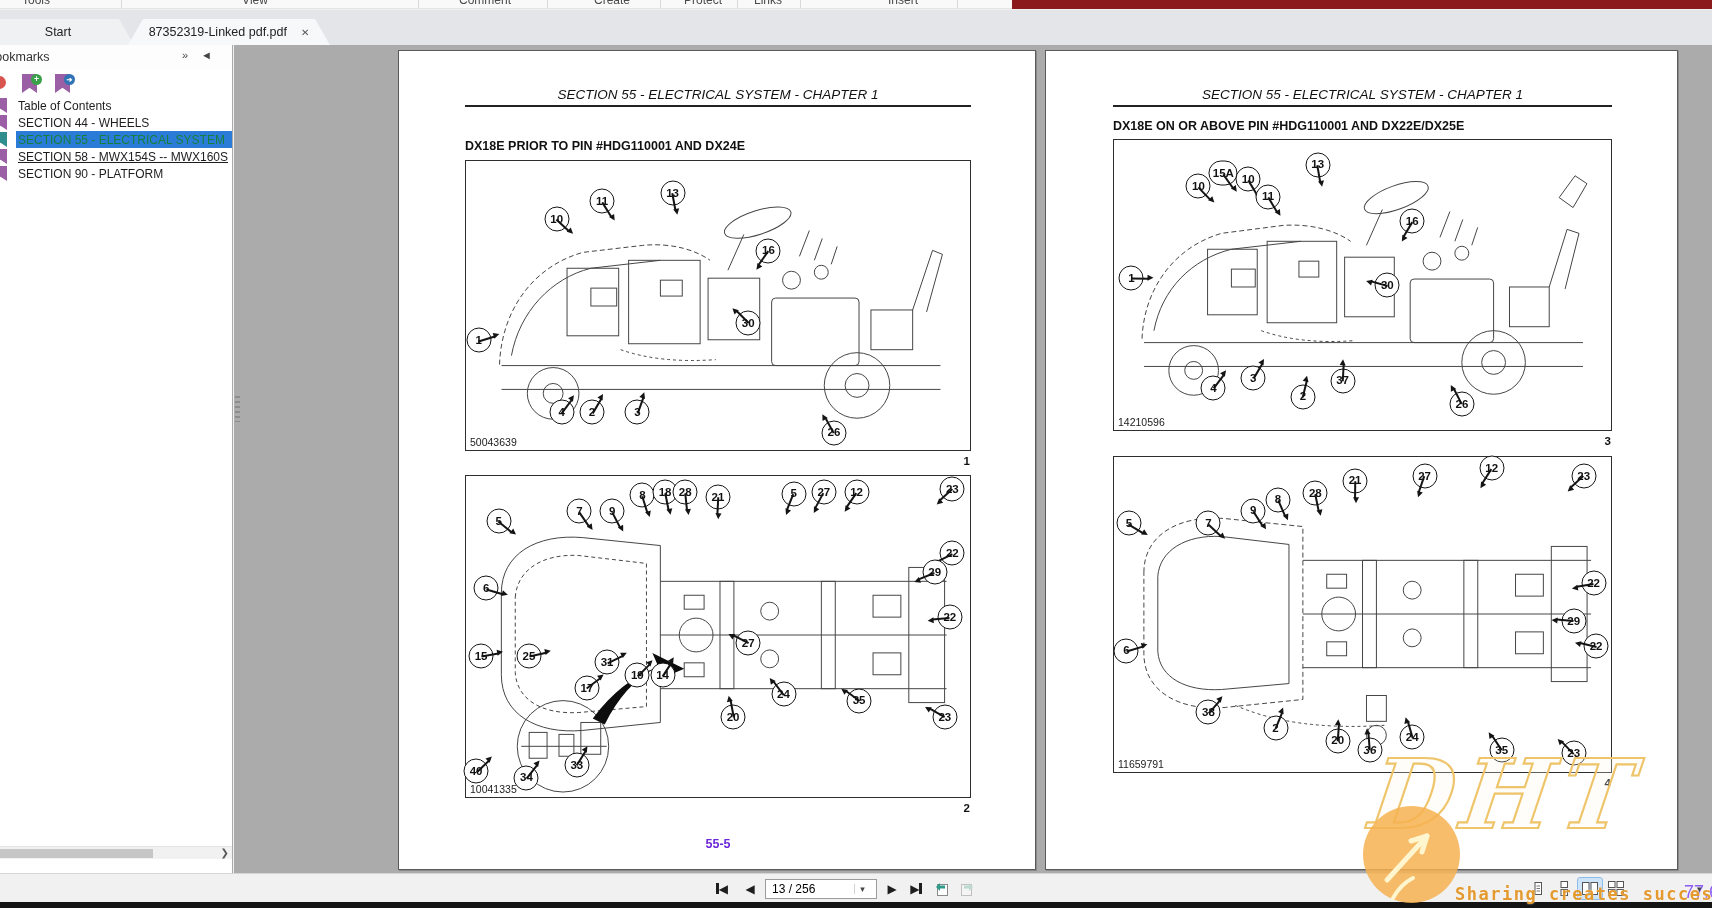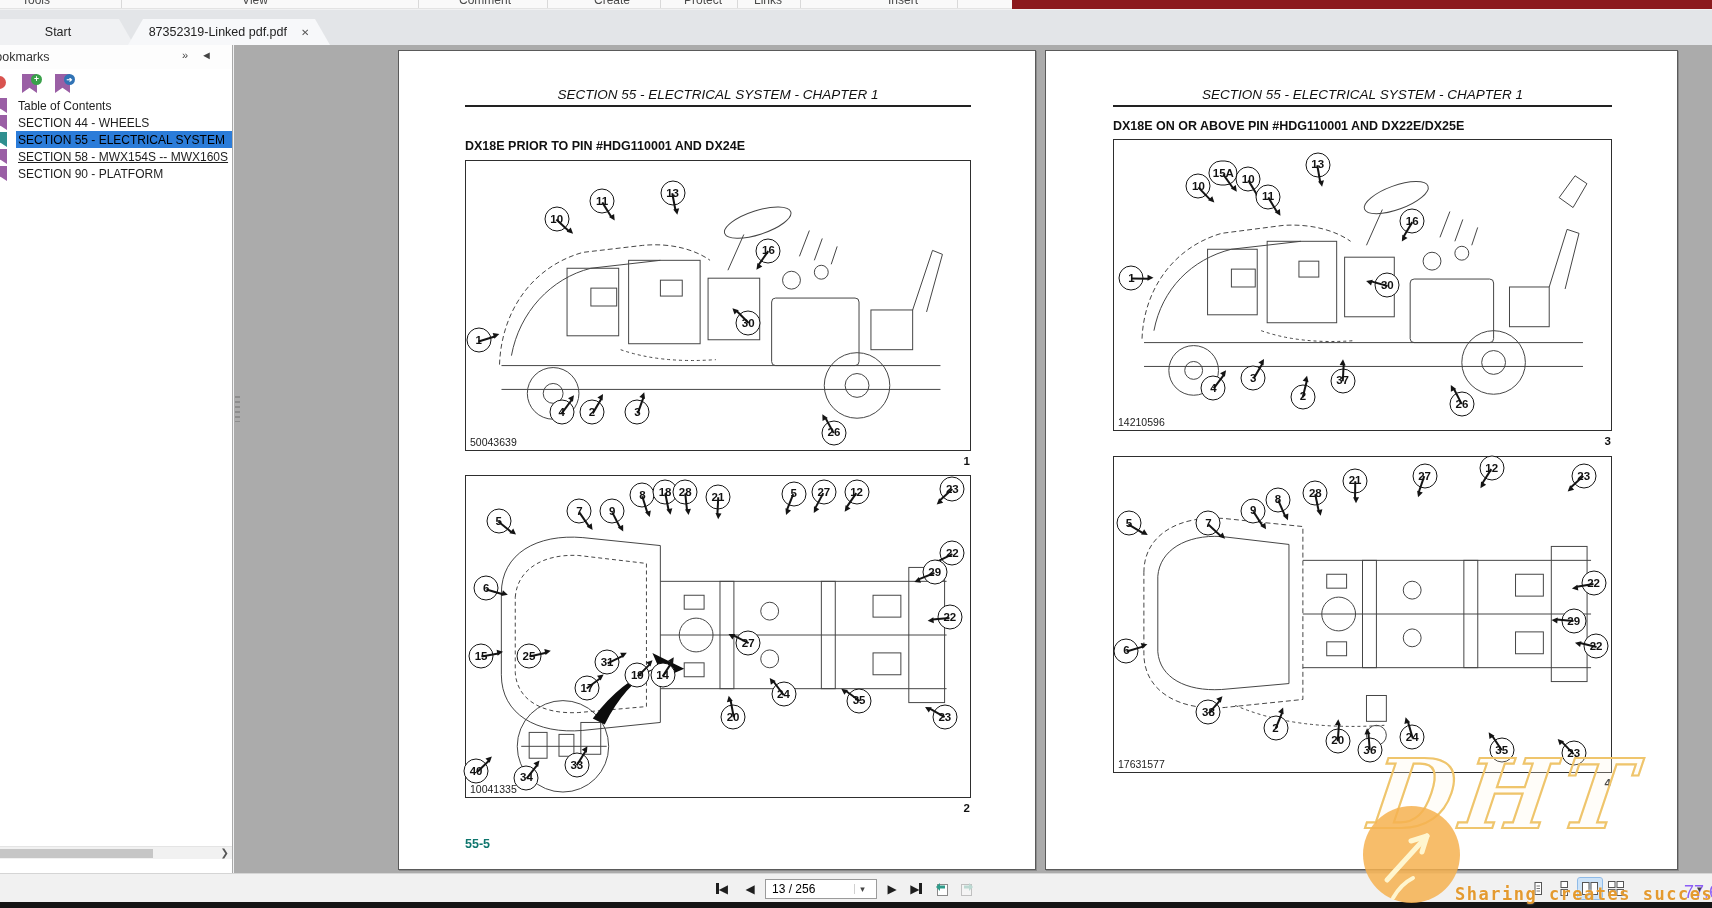--- a/index.html
+++ b/index.html
@@ -25,41 +25,41 @@
   .panel-icons { position:absolute; left:0; top:26px; width:233px; height:28px; }
   .bm-glyph { position:absolute; width:15px; height:19px; background:var(--bookmark-purple,#9a5fa5); clip-path:polygon(0 0,100% 0,100% 100%,50% 72%,0 100%); }
   .bm-glyph.teal { background:var(--bookmark-teal,#2f8f8f); }
   .badge { position:absolute; width:11px; height:11px; border-radius:50%; color:#fff; font-size:8.5px; line-height:11px; text-align:center; font-weight:bold; }
   .reddot { position:absolute; left:-7px; top:5px; width:13px; height:13px; border-radius:50%; background:#d9534f; }
   .bm-list { position:absolute; left:0; top:52px; width:233px; }
   .bm-row { position:relative; height:17px; display:flex; align-items:center; cursor:pointer; }
   .bm-row .bm-glyph { left:-6px; top:1px; width:13px; height:15px; }
   .bm-label { margin-left:18px; font-size:12px; color:#1d1d1d; white-space:nowrap; }
   .bm-row.selected .sel-bg { position:absolute; left:16px; top:0; right:0; bottom:0; background:var(--selection-blue,#2b7cd9); }
-  .bm-row.selected .bm-label { color:#000000; position:relative; }
+  .bm-row.selected .bm-label { color:#15803d; position:relative; }
   .bm-row .underline { text-decoration:underline; }
   .panel-hscroll { position:absolute; left:0; bottom:14px; width:233px; height:13px; background:#f1f1f1; border-top:1px solid #e4e4e4; }
   .hthumb { position:absolute; left:0; top:2px; width:153px; height:9px; background:#c6c6c6; cursor:pointer; }
   .harrow { position:absolute; right:4px; top:0; font-size:10px; color:#555; cursor:pointer; }
   .splitter-grip { position:absolute; left:235px; top:396px; width:5px; height:26px; z-index:6; cursor:col-resize;
      background:repeating-linear-gradient(to bottom,#8d8d8d 0 2px,transparent 2px 5px); }
 
   
   .docarea { position:absolute; left:234px; top:45px; width:1478px; height:828px; background:var(--doc-background,#ababab); z-index:1; }
   .page { position:absolute; top:5px; height:820px; background:#fff; border:1px solid #5a5a5a; box-shadow:1px 1px 0 #8b8b8b; }
   .page.left  { left:164px;  width:638px; }
   .page.right { left:811px;  width:633px; }
   .inner { position:absolute; top:0; bottom:0; }
   .page.left  .inner { left:66px; width:506px; }
   .page.right .inner { left:67px; width:499px; }
   .section-header { position:absolute; top:36px; left:0; width:100%; text-align:center; font-style:italic; font-size:13.5px; font-weight:500; color:#111; }
   .header-rule { position:absolute; top:54px; left:0; width:100%; height:1.5px; background:#222; }
   .chapter-title { position:absolute; top:66px; left:0; width:100%; text-align:center; font-size:13px; font-weight:bold; color:#111; }
   .model-heading { position:absolute; left:0; font-size:12.5px; font-weight:bold; color:#111; white-space:nowrap; }
-  .page-number { position:absolute; top:786px; left:0; width:100%; text-align:left; font-size:12.5px; font-weight:bold; color:#0f766e; }
+  .page-number { position:absolute; top:786px; left:0; width:100%; text-align:center; font-size:12.5px; font-weight:bold; color:#6d28d9; }
 
   .figure { position:absolute; left:0; width:100%; border:1.2px solid #2e2e2e; background:#fff; }
   .figure svg.art { position:absolute; left:0; top:0; width:100%; height:100%; }
   .fig-id { position:absolute; left:4px; bottom:2px; font-size:10.5px; color:#222; }
   .fig-num { position:absolute; right:0; bottom:-17px; font-size:11.5px; font-weight:bold; color:#111; }
   .callout-layer { position:absolute; left:0; top:0; width:100%; height:100%; }
   .callout { position:absolute; transform:translate(-50%,-50%); min-width:25px; height:25px; padding:0 3px;
      background:#fff; border:1.6px solid #141414; border-radius:14px; display:flex; align-items:center; justify-content:center; z-index:3; }
   .callout .cnum { font-size:11.5px; font-weight:bold; color:#111; line-height:1; }
   .leader { position:absolute; left:50%; top:50%; width:17px; height:1.5px; background:#141414; transform-origin:0 50%; z-index:-1; }
@@ -575,21 +575,21 @@
             </div>
             <div class="callout" style="left: 78%; top: 93%;">
               <span class="leader" style="transform: rotate(-2.1588rad);"></span>
               <span class="cnum">35</span>
             </div>
             <div class="callout" style="left: 92.5%; top: 94%;">
               <span class="leader" style="transform: rotate(-2.33962rad);"></span>
               <span class="cnum">23</span>
             </div>
           </div>
-        <span class="fig-id">17631577</span>
+        <span class="fig-id">11659791</span>
         <span class="fig-num">4</span>
       </div>
 
     </div>
   </div>
 </div>
 
 <div class="wm-brand">DHT</div>
 <div class="wm-circle">
   <svg width="97" height="97" viewBox="0 0 97 97" fill="none">

